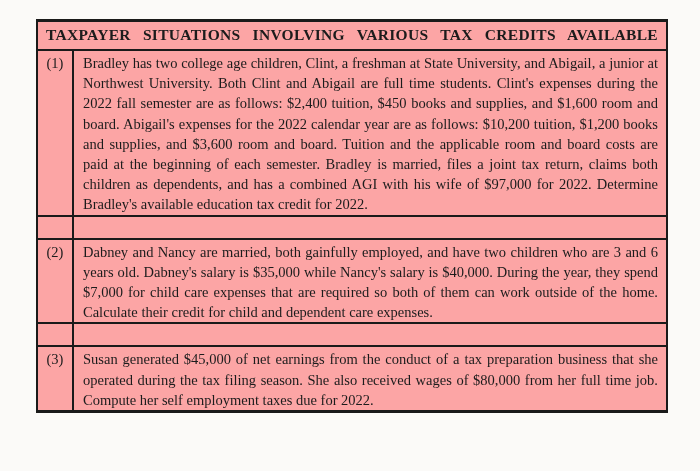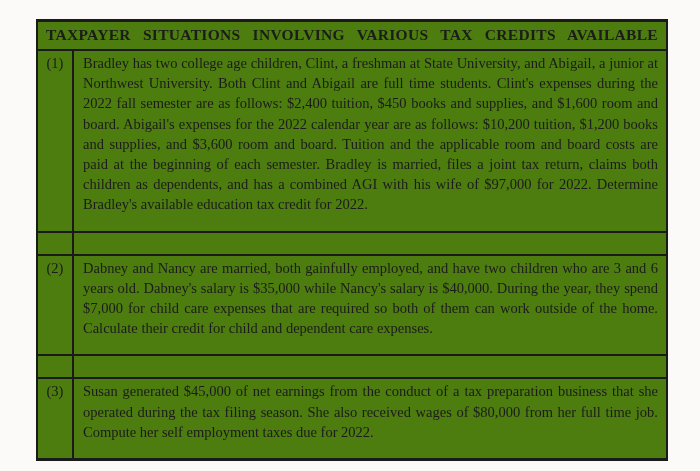--- a/index.html
+++ b/index.html
@@ -17,21 +17,21 @@
   }
   .tax-table {
     position: absolute;
     left: 36px;
     top: 19px;
     width: 632px;
     box-sizing: border-box;
     border: 2px solid #1a1a1a;
     border-top-width: 3px;
     border-bottom-width: 3px;
-    background: #4d7c0f;
+    background: #fca5a5;
   }
   .title-row {
     font-weight: 700;
     font-size: 15.5px;
     line-height: 18px;
     padding: 4px 8px 5px 8px;
     letter-spacing: 0.3px;
     word-spacing: 4px;
     text-align: justify;
     text-align-last: justify;
@@ -53,21 +53,21 @@
     border-right: 2px solid #1a1a1a;
     text-align: center;
     font-size: 14.5px;
     line-height: 20px;
     padding-top: 2px;
   }
   .text-cell {
     flex: 1;
     font-size: 14.5px;
     line-height: 20.2px;
-    padding: 2px 8px 16px 9px;
+    padding: 2px 8px 0 9px;
     text-align: justify;
   }
   .spacer-row .num-cell,
   .spacer-row .text-cell {
     height: 21px;
     padding: 0;
   }
 </style>
 </head>
 <body>

